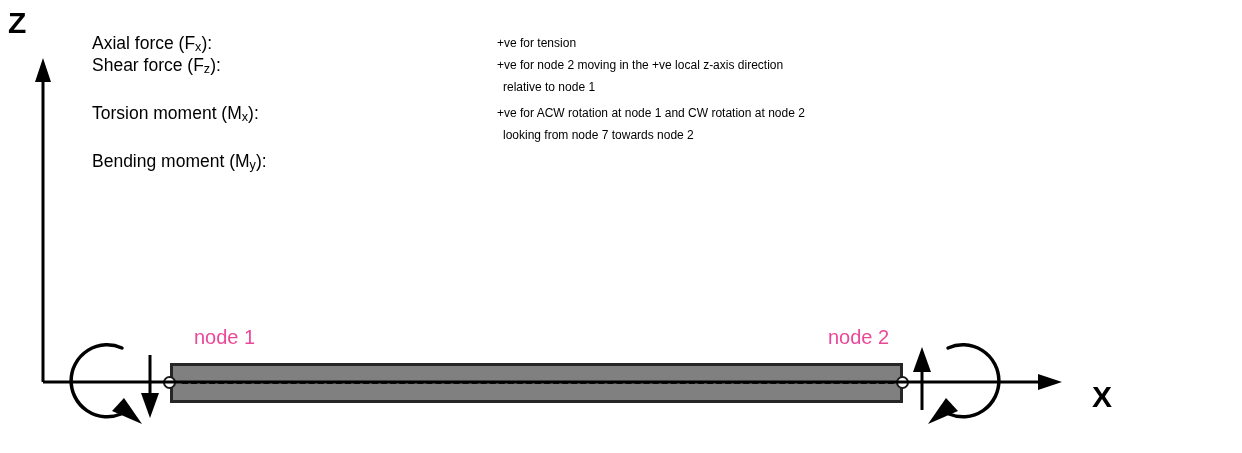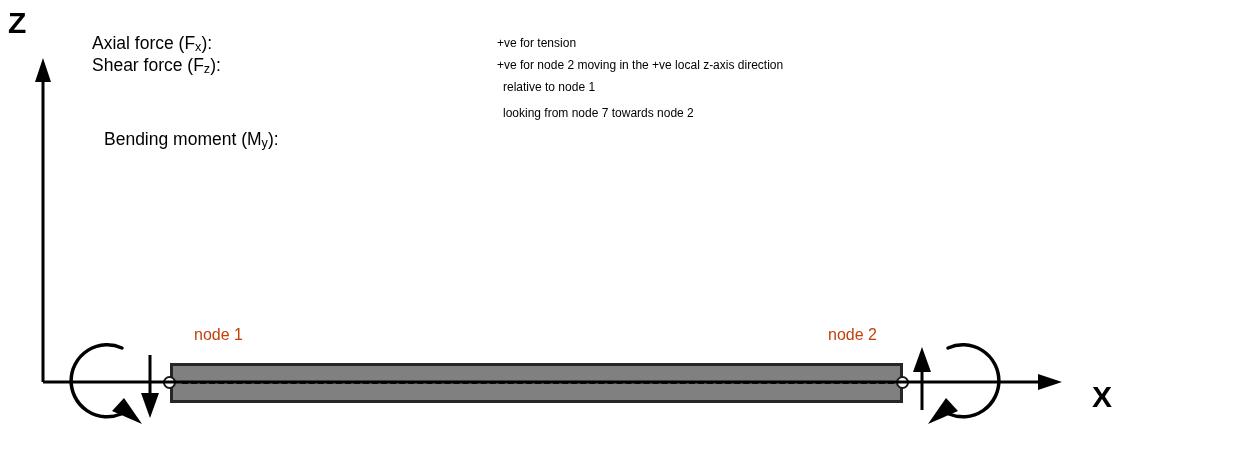--- a/index.html
+++ b/index.html
@@ -93,23 +93,23 @@
     border-radius: 50%;
     background: #ffffff;
     border: 2px solid #1a1a1a;
     box-sizing: border-box;
   }
   #node-1-marker { left: 163px; top: 376px; }
   #node-2-marker { left: 896px; top: 376px; }
 
   .node-caption {
     position: absolute;
-    font-size: 16px;
+    font-size: 20px;
     line-height: 1;
-    color: #c2410c;
+    color: #ec4899;
     white-space: nowrap;
   }
   #node-1-caption { left: 194px; top: 327px; }
   #node-2-caption { left: 828px; top: 327px; }
 
   
   #vector-layer {
     position: absolute;
     left: 0;
     top: 0;
@@ -134,25 +134,29 @@
     </div>
 
     <div class="def-row" style="height:22px;">
       <div class="def-term"><span>Shear force (F</span><sub>z</sub><span>):</span></div>
       <div class="def-desc">+ve for node 2 moving in the +ve local z-axis direction</div>
     </div>
     <div class="def-row" style="height:26px;text-align:right;">
       <div class="def-desc cont">relative to node 1</div>
     </div>
 
+    <div class="def-row" style="height:22px;">
+      <div class="def-term"><span>Torsion moment (M</span><sub>x</sub><span>):</span></div>
+      <div class="def-desc">+ve for ACW rotation at node 1 and CW rotation at node 2</div>
+    </div>
     <div class="def-row" style="height:26px;">
       <div class="def-desc cont">looking from node 7 towards node 2</div>
     </div>
 
-    <div class="def-row" style="height:22px;margin-left:12px;">
+    <div class="def-row" style="height:22px;">
       <div class="def-term"><span>Bending moment (M</span><sub>y</sub><span>):</span></div>
     </div>
 
   </div>
 
   <div class="beam-body"></div>
   <div class="beam-centerline"></div>
 
   <div class="node-marker" id="node-1-marker"></div>
   <div class="node-marker" id="node-2-marker"></div>

